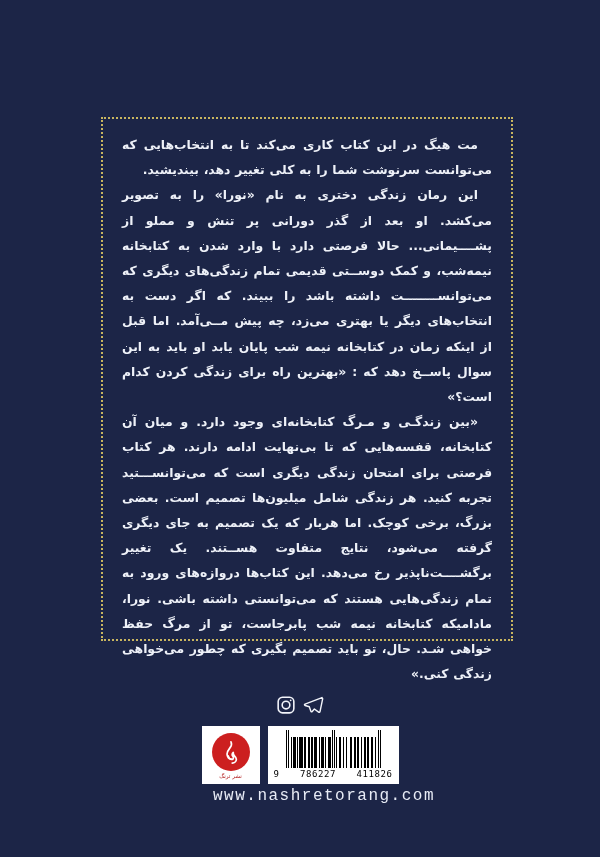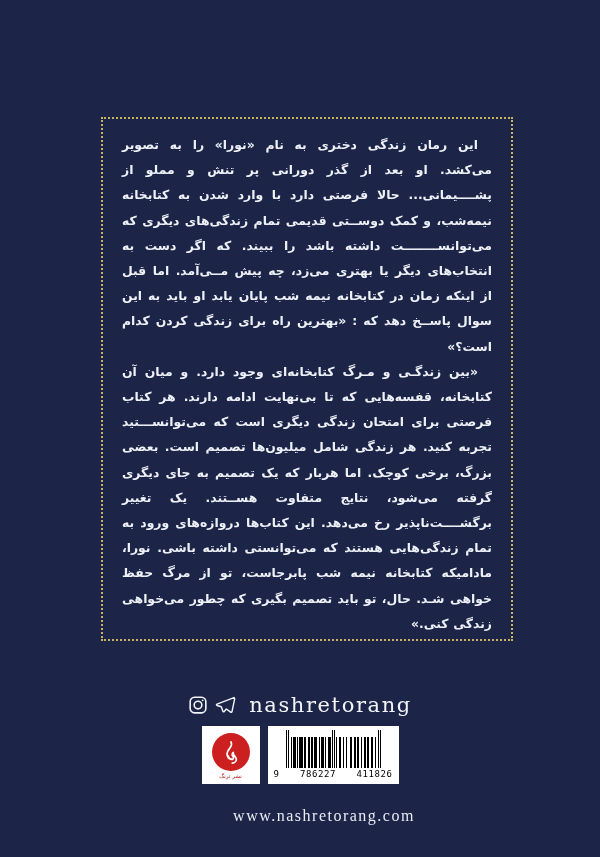--- a/index.html
+++ b/index.html
@@ -162,57 +162,57 @@
     color: #000;
     letter-spacing: 0.6px;
     display: flex;
     justify-content: space-between;
     padding: 0 1px;
     margin-top: 1px;
   }
   .barcode-digits .grp-left { margin-left: 0; text-align: right; }
 
   .site {
-    margin-top: 23px;
+    margin-top: 3px;
     color: #e8ecf6;
-    font-family: Liberation Serif, serif;
+    font-family: Liberation Mono, monospace;
     font-size: 16px;
     letter-spacing: 1.5px;
     direction: ltr;
     padding-left: 48px;
   }
 </style>
 </head>
 <body>
 
 <div class="cover">
 
   <div class="blurb-frame"></div>
 
   <div class="blurb">
+    <p>مت هیگ در این کتاب کاری می‌کند تا به انتخاب‌هایی که می‌توانست سرنوشت شما را به کلی تغییر دهد، بیندیشید.</p>
     <p>این رمان زندگی دختری به نام «نورا» را به تصویر می‌کشد. او بعد از گذر دورانی پر تنش و مملو از پشــــیمانی... حالا فرصتی دارد با وارد شدن به کتابخانه نیمه‌شب، و کمک دوســتی قدیمی تمام زندگی‌های دیگری که می‌توانســــــــت داشته باشد را ببیند. که اگر دست به انتخاب‌های دیگر یا بهتری می‌زد، چه پیش مــی‌آمد. اما قبل از اینکه زمان در کتابخانه نیمه شب پایان یابد او باید به این سوال پاســخ دهد که : «بهترین راه برای زندگی کردن کدام است؟»</p>
     <p>«بین زندگـی و مـرگ کتابخانه‌ای وجود دارد. و میان آن کتابخانه، قفسه‌هایی که تا بی‌نهایت ادامه دارند. هر کتاب فرصتی برای امتحان زندگی دیگری است که می‌توانســـتید تجربه کنید. هر زندگی شامل میلیون‌ها تصمیم است. بعضی بزرگ، برخی کوچک. اما هربار که یک تصمیم به جای دیگری گرفته می‌شود، نتایج متفاوت هســتند. یک تغییر برگشــــت‌ناپذیر رخ می‌دهد. این کتاب‌ها دروازه‌های ورود به تمام زندگی‌هایی هستند که می‌توانستی داشته باشی. نورا، مادامیکه کتابخانه نیمه شب پابرجاست، تو از مرگ حفظ خواهی شـد. حال، تو باید تصمیم بگیری که چطور می‌خواهی زندگی کنی.»</p>
   </div>
 
   <div class="footer">
 
     <div class="social-row">
       <span class="ig-icon">
         <svg width="20" height="20" viewBox="0 0 24 24" fill="none" stroke="#f2f4fa" stroke-width="1.9">
           <rect x="2.6" y="2.6" width="18.8" height="18.8" rx="5.2" ry="5.2"></rect>
           <circle cx="12" cy="12" r="4.6"></circle>
           <circle cx="17.6" cy="6.4" r="1.05" fill="#f2f4fa" stroke="none"></circle>
         </svg>
       </span>
       <span class="tg-icon">
         <svg width="21" height="20" viewBox="0 0 24 24">
           <path d="M22.2 3.1 1.8 10.9c-0.9 0.35-0.85 1.5 0.05 1.75l5.1 1.5 1.9 5.3c0.25 0.7 1.1 0.85 1.6 0.3l2.6-2.9 5.1 3.75c0.6 0.45 1.5 0.1 1.65-0.65l3.2-15.3c0.18-0.85-0.62-1.5-1.8-0.65z" fill="none" stroke="#f2f4fa" stroke-width="1.7" stroke-linejoin="round"></path>
         </svg>
       </span>
-      <span class="handle">nashretorang</span>
     </div>
 
     <div class="code-row">
 
       <div class="logo-tile">
         <div class="logo-circle">
           <span class="logo-mark">
             <svg width="26" height="26" viewBox="0 0 32 32">
               <path d="M16 3.5c1.6 3.2 0.4 5.2-1.3 7.4-1.9 2.5-3.6 4.6-3.6 7.6 0 3.9 2.7 6.6 5.3 6.6 1.6 0 2.6-0.9 2.6-2.1 0-1.5-1.6-2-1.6-3.7 0-1.6 1.4-2.7 1.4-2.7s-0.3 2.4 1.2 3.8c1.5 1.4 2.6 2.6 2.6 4.6 0 2.6-2.2 4.6-5.1 4.6" fill="none" stroke="#ffffff" stroke-width="2.1" stroke-linecap="round" stroke-linejoin="round"></path>
               <path d="M12.6 20.5c0.6 2.4 2.2 3.9 4.2 4.2" fill="none" stroke="#ffffff" stroke-width="1.6" stroke-linecap="round"></path>

